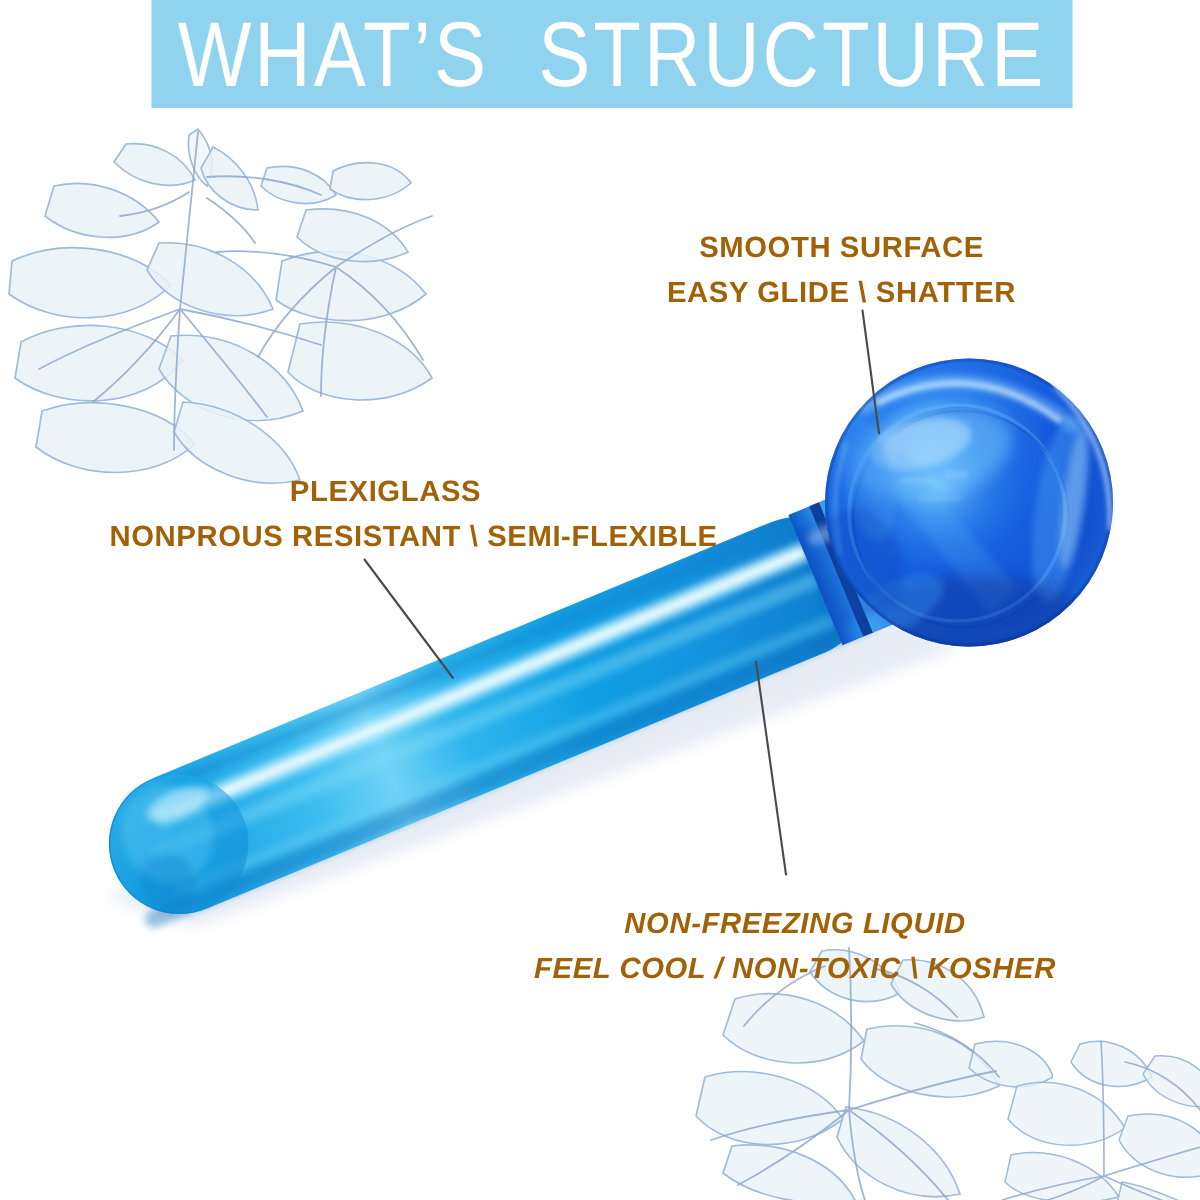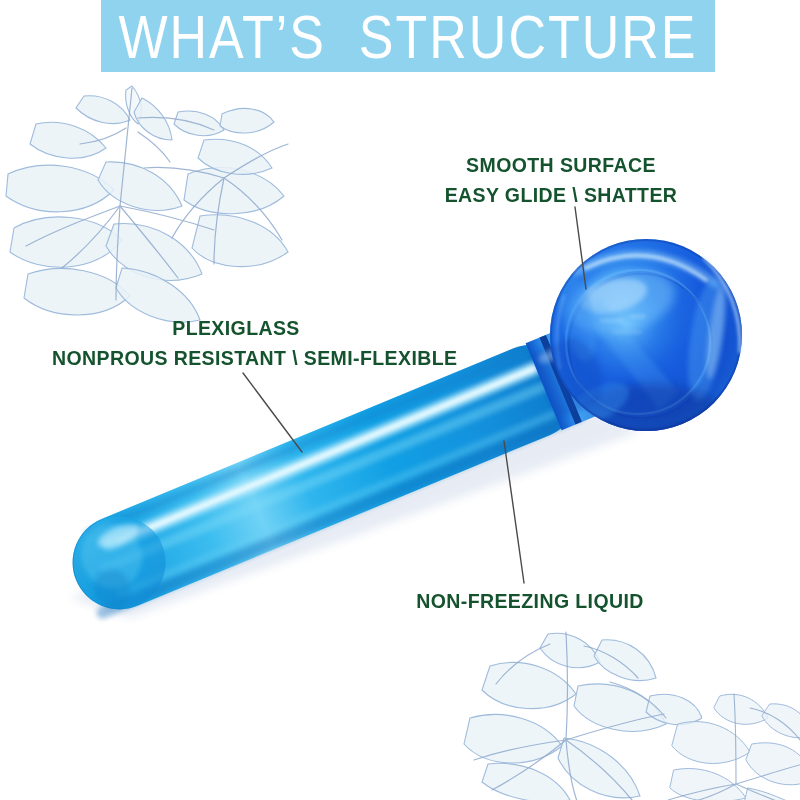--- a/index.html
+++ b/index.html
@@ -59,46 +59,47 @@
     left: 0; top: 0;
     width: 800px; height: 800px;
     z-index: 3;
     pointer-events: none;
   }
 
   
   .callout {
     position: absolute;
     z-index: 5;
-    color: #14532d;
+    color: #a16207;
     font-family: "Liberation Sans", sans-serif;
     font-weight: bold;
     font-size: 19.5px;
     line-height: 1.55;
     letter-spacing: 0.4px;
     white-space: nowrap;
     text-align: center;
   }
   .callout .line1 { display: block; }
   .callout .line2 { display: block; }
 
   #callout-smooth-surface {
     left: 432px;
     top: 150px;
     width: 258px;
   }
   #callout-plexiglass {
-    left: 52px;
+    left: 73px;
     top: 313px;
     width: 368px;
   }
   #callout-nonfreezing {
     left: 355px;
-    top: 586px;
+    top: 601px;
     width: 350px;
+    font-style: italic;
   }
 
   
   #leader-lines {
     position: absolute;
     left: 0; top: 0;
     width: 800px; height: 800px;
     z-index: 4;
     pointer-events: none;
   }
@@ -370,15 +371,16 @@
     <span class="line2">EASY GLIDE \ SHATTER</span>
   </div>
 
   <div class="callout" id="callout-plexiglass">
     <span class="line1">PLEXIGLASS</span>
     <span class="line2">NONPROUS RESISTANT \ SEMI-FLEXIBLE</span>
   </div>
 
   <div class="callout" id="callout-nonfreezing">
     <span class="line1">NON-FREEZING LIQUID</span>
+    <span class="line2">FEEL COOL / NON-TOXIC \ KOSHER</span>
   </div>
 
 </div>
 
 </body></html>

